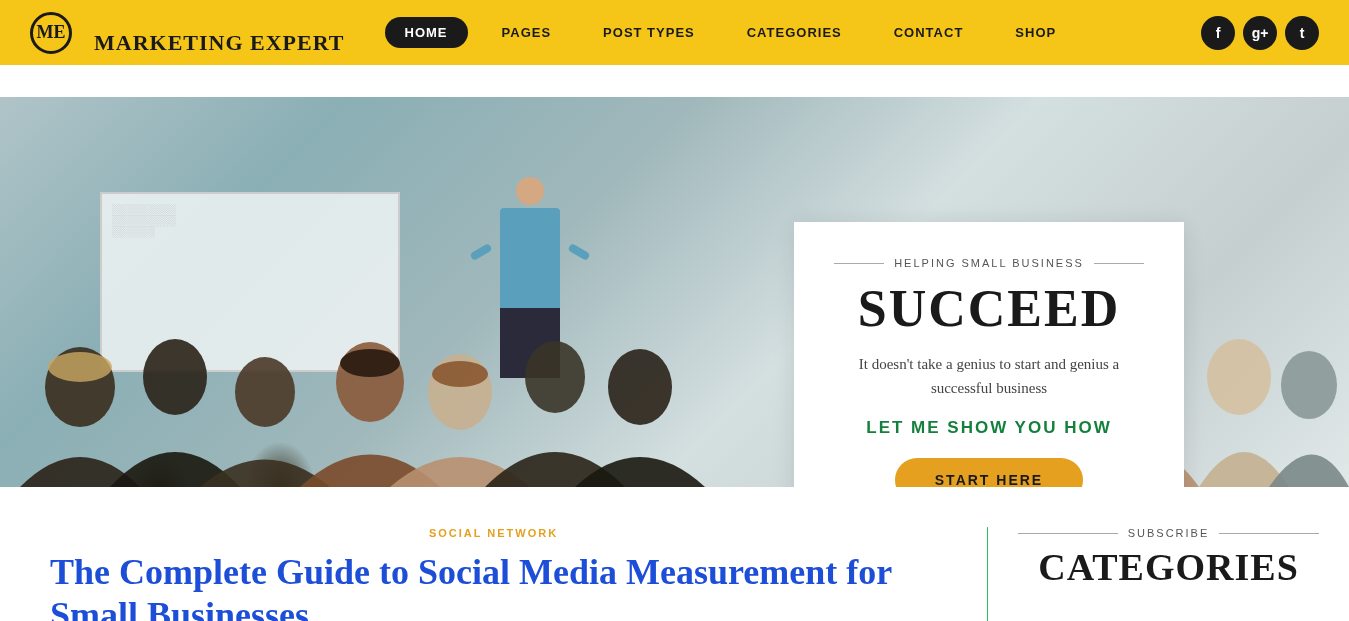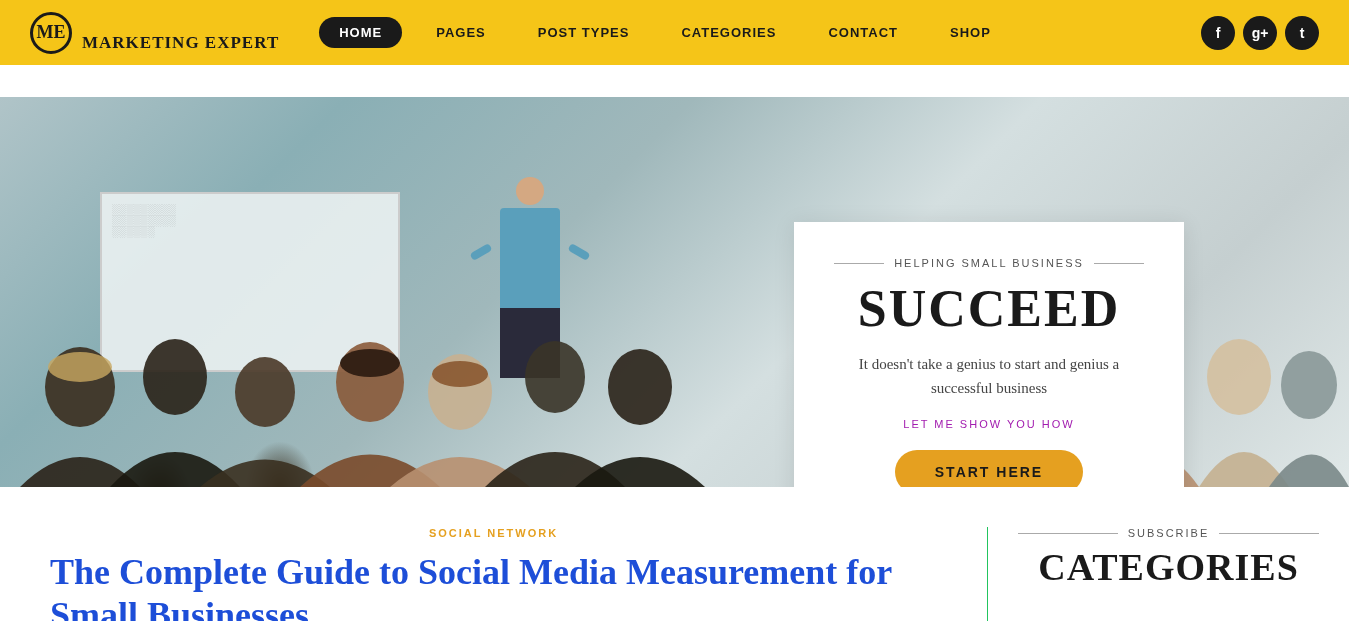--- a/index.html
+++ b/index.html
@@ -11,42 +11,42 @@
       height: 65px;
       display: flex;
       align-items: center;
       padding: 0 30px;
       position: relative;
       z-index: 10;
     }
     .logo-area {
       display: flex;
       align-items: center;
-      gap: 10px;
+      gap: 22px;
       text-decoration: none;
       color: #1a1a1a;
       text-align: right;
     }
     .logo-icon {
       width: 42px;
       height: 42px;
       border: 3px solid #1a1a1a;
       border-radius: 50%;
       display: flex;
       align-items: center;
       justify-content: center;
       font-family: Georgia, serif;
       font-size: 18px;
       font-weight: bold;
       color: #1a1a1a;
       background: #F5C518;
     }
     .logo-text {
       font-family: Georgia, serif;
-      font-size: 17px;
+      font-size: 22px;
       font-weight: bold;
       letter-spacing: 1px;
       color: #1a1a1a;
       text-transform: uppercase;
       margin-top: 20px;
     }
     nav {
       display: flex;
       align-items: center;
       gap: 16px;
@@ -221,24 +221,24 @@
       margin-bottom: 14px;
     }
     .hero-card-desc {
       font-size: 15px;
       color: #444;
       line-height: 1.6;
       font-family: Georgia, serif;
       margin-bottom: 18px;
     }
     .hero-card-link {
-      font-size: 11px;
-      font-weight: normal;
-      letter-spacing: 2px;
-      color: #a21caf;
+      font-size: 17px;
+      font-weight: bold;
+      letter-spacing: 2px;
+      color: #15803d;
       text-transform: uppercase;
       font-family: Arial, sans-serif;
       margin-bottom: 20px;
       display: block;
       cursor: pointer;
     }
     .hero-card-btn {
       display: inline-block;
       background: #E5A020;
       color: #1a1a1a;

